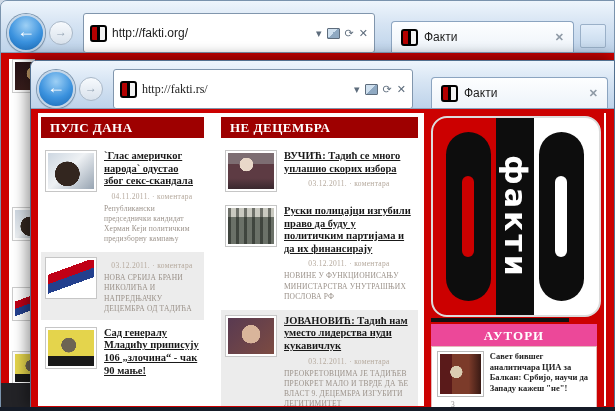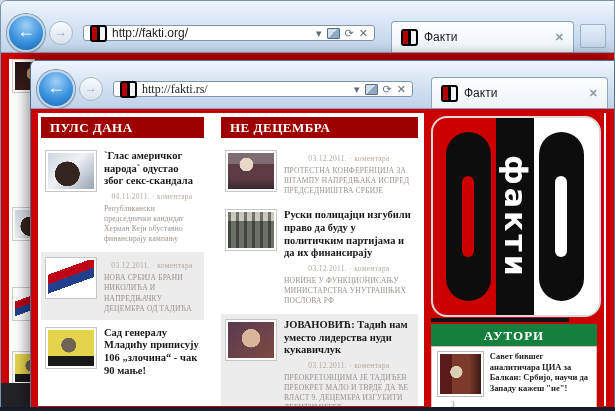--- a/index.html
+++ b/index.html
@@ -12,21 +12,21 @@
           border-bottom:1px solid #87a1bd;}
   .titlebar{height:13px;}
   .toolbar{display:flex;align-items:center;padding:0 6px;height:38px;box-sizing:border-box;}
   .btn-back{width:34px;height:34px;border-radius:50%;flex:0 0 auto;cursor:pointer;
             background:radial-gradient(circle at 50% 28%,#9ed0f5,#3b92de 55%,#1867b2);
             border:2px solid #c4d6e8;box-shadow:0 0 0 1px #7d97b0,0 1px 2px rgba(0,0,0,.3);
             color:#fff;font-weight:bold;font-size:18px;line-height:30px;text-align:center;}
   .btn-fwd{width:22px;height:22px;border-radius:50%;flex:0 0 auto;margin-left:4px;
            background:linear-gradient(#f7fafd,#d9e2ec);border:1px solid #a9b8c8;
            color:#93a2b2;font-weight:bold;font-size:12px;line-height:20px;text-align:center;}
-  .urlbar{height:16px;margin-left:10px;background:#fff;border:1px solid #8196ad;border-radius:3px;
+  .urlbar{height:40px;margin-left:10px;background:#fff;border:1px solid #8196ad;border-radius:3px;
           display:flex;align-items:center;padding:0 6px;gap:5px;box-sizing:border-box;}
   .url-text{flex:1;font-size:12px;color:#1d1d1d;white-space:nowrap;overflow:hidden;}
   .urlicon{color:#5d6c7c;font-size:11px;line-height:1;flex:0 0 auto;}
   .proxyicon{width:11px;height:9px;border:1px solid #5d6c7c;border-radius:1px;flex:0 0 auto;
              background:linear-gradient(135deg,#cfe0ef 45%,#8fa9c2 45%);}
   .favicon{width:13px;height:13px;flex:0 0 auto;border:2px solid #000;border-radius:3px;box-sizing:content-box;
            background:linear-gradient(90deg,#b40000 0 36%,#000 36% 62%,#f2f2f2 62% 100%);}
   .tab{align-self:flex-end;height:31px;display:flex;align-items:center;gap:6px;padding:0 9px;
        background:linear-gradient(#fdfeff,#edf3f9);border:1px solid #8ba4c0;border-bottom:none;
        border-radius:4px 4px 0 0;font-size:12px;color:#1d1d1d;box-sizing:border-box;}
@@ -62,21 +62,21 @@
               display:flex;padding:4px 0 0 3px;box-sizing:border-box;overflow:hidden;}
   .col{width:163px;overflow:hidden;}
   .col.wide{width:197px;margin-left:17px;}
   .col-header{background:#9e0000;color:#fff;font:bold 13px "Liberation Serif",serif;
               padding:3px 9px 2px;letter-spacing:.5px;margin-bottom:7px;}
   .news-item{display:flex;gap:7px;padding:5px 4px 6px;margin-bottom:2px;}
   .news-item.hl{background:#ececec;}
   .thumb{flex:0 0 50px;height:40px;border:1px solid #c6c6c6;background:#fff;position:relative;}
   .thumb::after{content:"";position:absolute;inset:2px;background:#d8d8d8;}
   .nbody{flex:1;min-width:0;}
-  .ntitle{font:bold 10.5px/1.2 "Liberation Serif",serif;color:#191919;}
+  .ntitle{font:bold 10.5px/1.2 "Liberation Serif",serif;color:#191919;text-decoration:underline;}
   .nmeta{font:7.5px "Liberation Serif",serif;color:#b5a99d;margin:4px 0 3px;letter-spacing:.3px;text-align:center;}
   .nsummary{font:7.5px/1.35 "Liberation Serif",serif;color:#9a9189;letter-spacing:.2px;}
 
   
   .th-cain::after{background:radial-gradient(circle at 42% 58%,#33261f 0 36%,transparent 37%),
                   linear-gradient(135deg,#cdd7e1,#eef1f4 45%,#97a4b2);}
   .th-ns::after{background:linear-gradient(160deg,#fff 0 28%,#c00016 28% 46%,#23408e 46% 64%,#fff 64%),#fff;}
   .th-mladic::after{background:radial-gradient(circle at 45% 42%,#6d6453 0 22%,transparent 23%),
                     linear-gradient(180deg,#e4d44c 0 72%,#191919 72%);}
   .th-warlick::after{background:radial-gradient(circle at 50% 42%,#c9a26c 0 26%,transparent 27%),
@@ -98,21 +98,21 @@
   .logo-blob{position:absolute;top:7%;height:86%;width:27%;background:#0d0d0d;border-radius:26px;}
   .logo-blob.left{left:8%;}
   .logo-blob.right{left:64%;}
   .logo-blob::after{content:"";position:absolute;left:36%;top:26%;width:26%;height:48%;border-radius:12px;}
   .logo-blob.left::after{background:#cc0000;}
   .logo-blob.right::after{background:#fff;}
   .logo-word{position:absolute;left:37%;top:0;width:25%;height:100%;display:flex;align-items:center;
              justify-content:center;writing-mode:vertical-rl;color:#fff;
              font:bold 30px "DejaVu Sans",sans-serif;letter-spacing:3px;}
   .sidebar-sep{position:absolute;left:2px;top:209px;width:138px;height:4px;background:#111;}
-  .authors-header{position:absolute;left:2px;top:215px;width:166px;background:#15803d;color:#fff;
+  .authors-header{position:absolute;left:2px;top:215px;width:166px;background:#ec4899;color:#fff;
                   text-align:center;font:bold 13px "Liberation Serif",serif;padding:4px 0 3px;
                   letter-spacing:1px;box-sizing:border-box;}
   .author-card{position:absolute;left:2px;top:237px;width:166px;bottom:0;background:#fff;
                border:1px solid #e3baba;padding:4px 5px;box-sizing:border-box;overflow:hidden;}
   .author-top{display:flex;gap:6px;}
   .author-thumb{flex:0 0 62px;height:44px;border:1px solid #bbb;position:relative;background:#fff;}
   .author-thumb::after{content:"";position:absolute;inset:2px;}
   .author-title{font:bold 8.5px/1.25 "Liberation Serif",serif;color:#222;}
   .author-caption{font:7.5px "Liberation Serif",serif;color:#8d8d8d;margin:3px 0 0 14px;}
 
@@ -187,21 +187,21 @@
           <div class="col-header">ПУЛС ДАНА</div>
         <div class="news-item">
     <div class="thumb th-cain"></div>
     <div class="nbody">
       <div class="ntitle">`Глас америчког народа` одустао због секс-скандала</div>
       <div class="nmeta">
         <span>04.11.2011.</span>
         <span>·</span>
         <span>коментара</span>
       </div>
-      <div class="nsummary">Републикански председнички кандидат Херман Кеји обуставио финансирају кампању</div>
+      <div class="nsummary">Републикански председнички кандидат Херман Кеји политичким предизборну кампању</div>
     </div>
   </div>
             <div class="news-item hl">
     <div class="thumb th-ns"></div>
     <div class="nbody">
       <div class="nmeta">
         <span>03.12.2011.</span>
         <span>·</span>
         <span>коментара</span>
       </div>
@@ -214,26 +214,26 @@
       <div class="ntitle">Сад генералу Младићу приписују 106 „злочина“ - чак 90 мање!</div>
 
     </div>
   </div>
           </div>
         <div class="col wide">
           <div class="col-header">НЕ ДЕЦЕМБРА</div>
         <div class="news-item">
     <div class="thumb th-vucic"></div>
     <div class="nbody">
-      <div class="nmeta">
-        <span>03.12.2011.</span>
-        <span>·</span>
-        <span>коментара</span>
-      </div>
-      <div class="nsummary">ПРОТЕСТНА КОНФЕРЕНЦИЈА ЗА ШТАМПУ НАПРЕДЊАКА ИСПРЕД ПРЕДСЕДНИШТВА СРБИЈЕ</div>
+      <div class="ntitle">ВУЧИЋ: Тадић се много уплашио скорих избора</div>
+      <div class="nmeta">
+        <span>03.12.2011.</span>
+        <span>·</span>
+        <span>коментара</span>
+      </div>
     </div>
   </div>
             <div class="news-item">
     <div class="thumb th-police"></div>
     <div class="nbody">
       <div class="ntitle">Руски полицајци изгубили право да буду у политичким партијама и да их финансирају</div>
       <div class="nmeta">
         <span>03.12.2011.</span>
         <span>·</span>
         <span>коментара</span>

